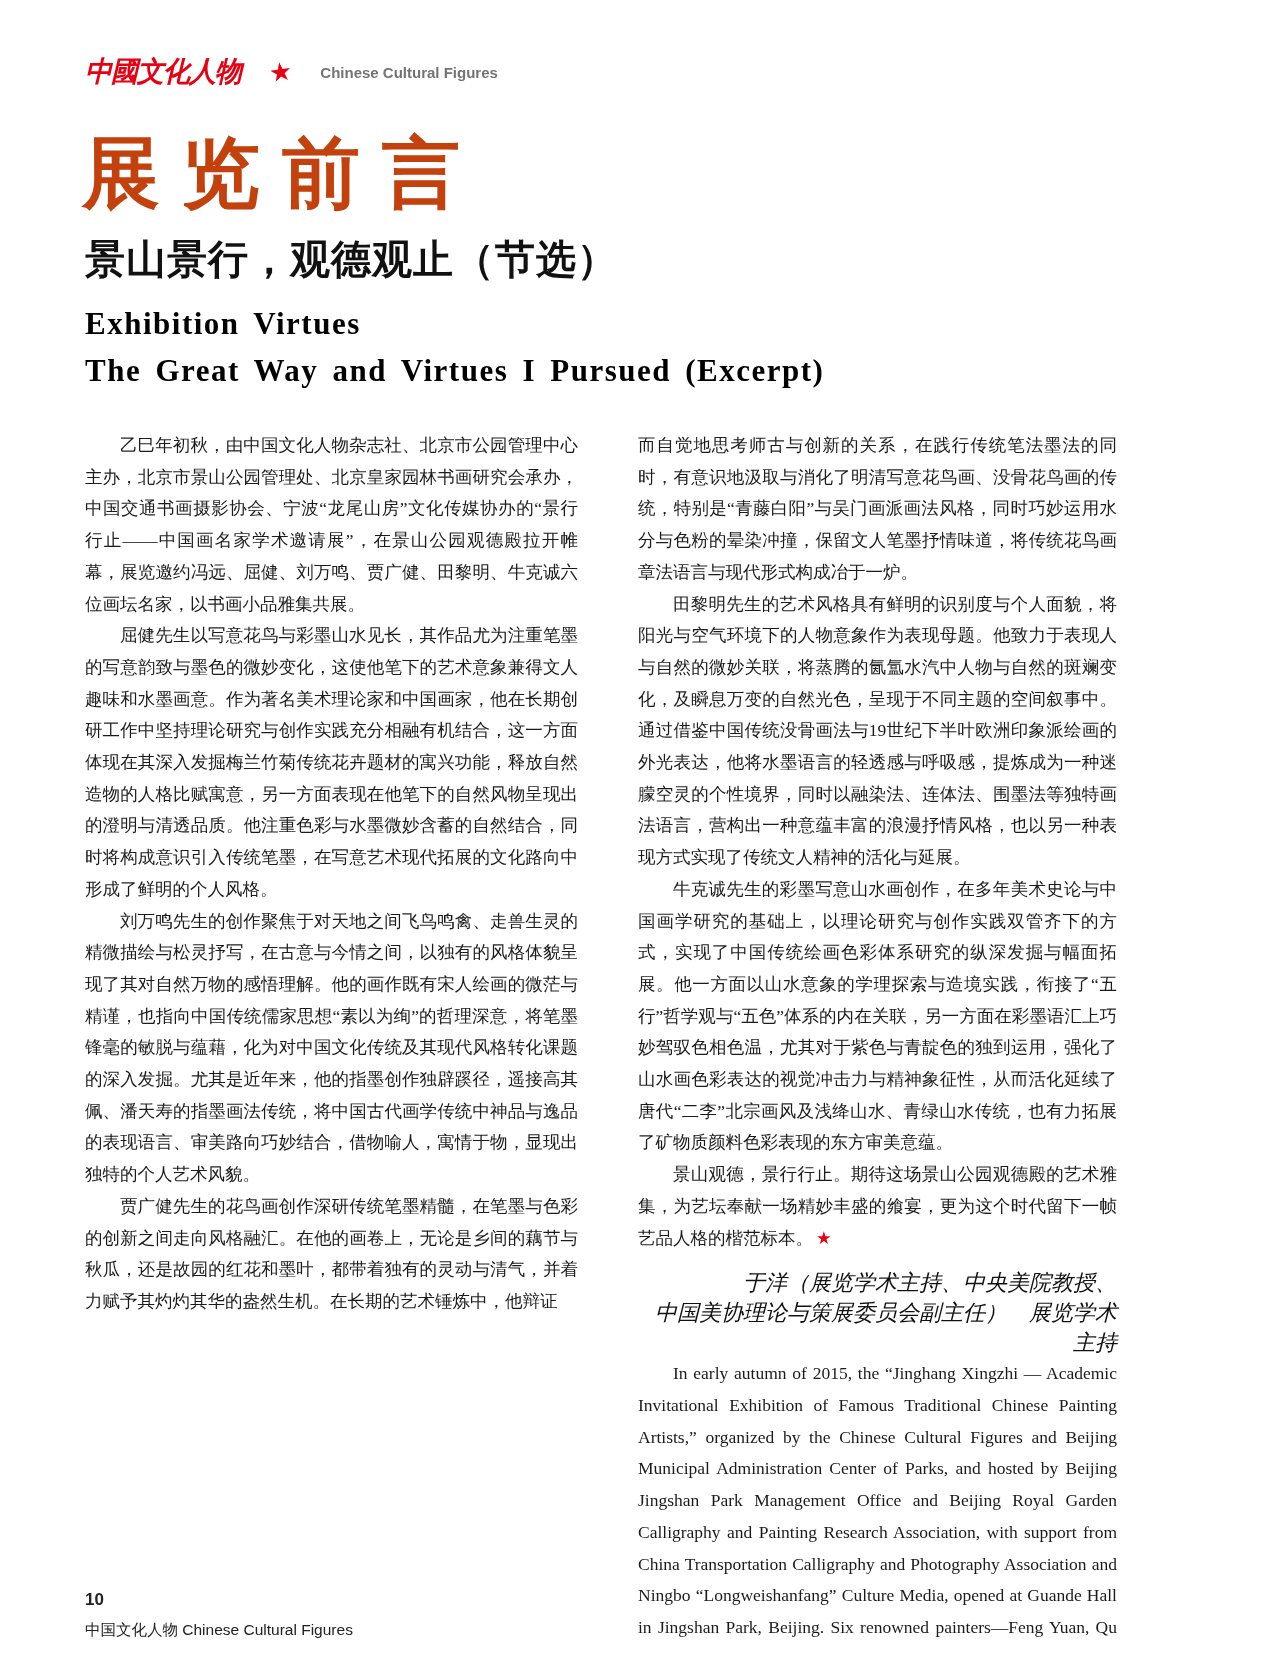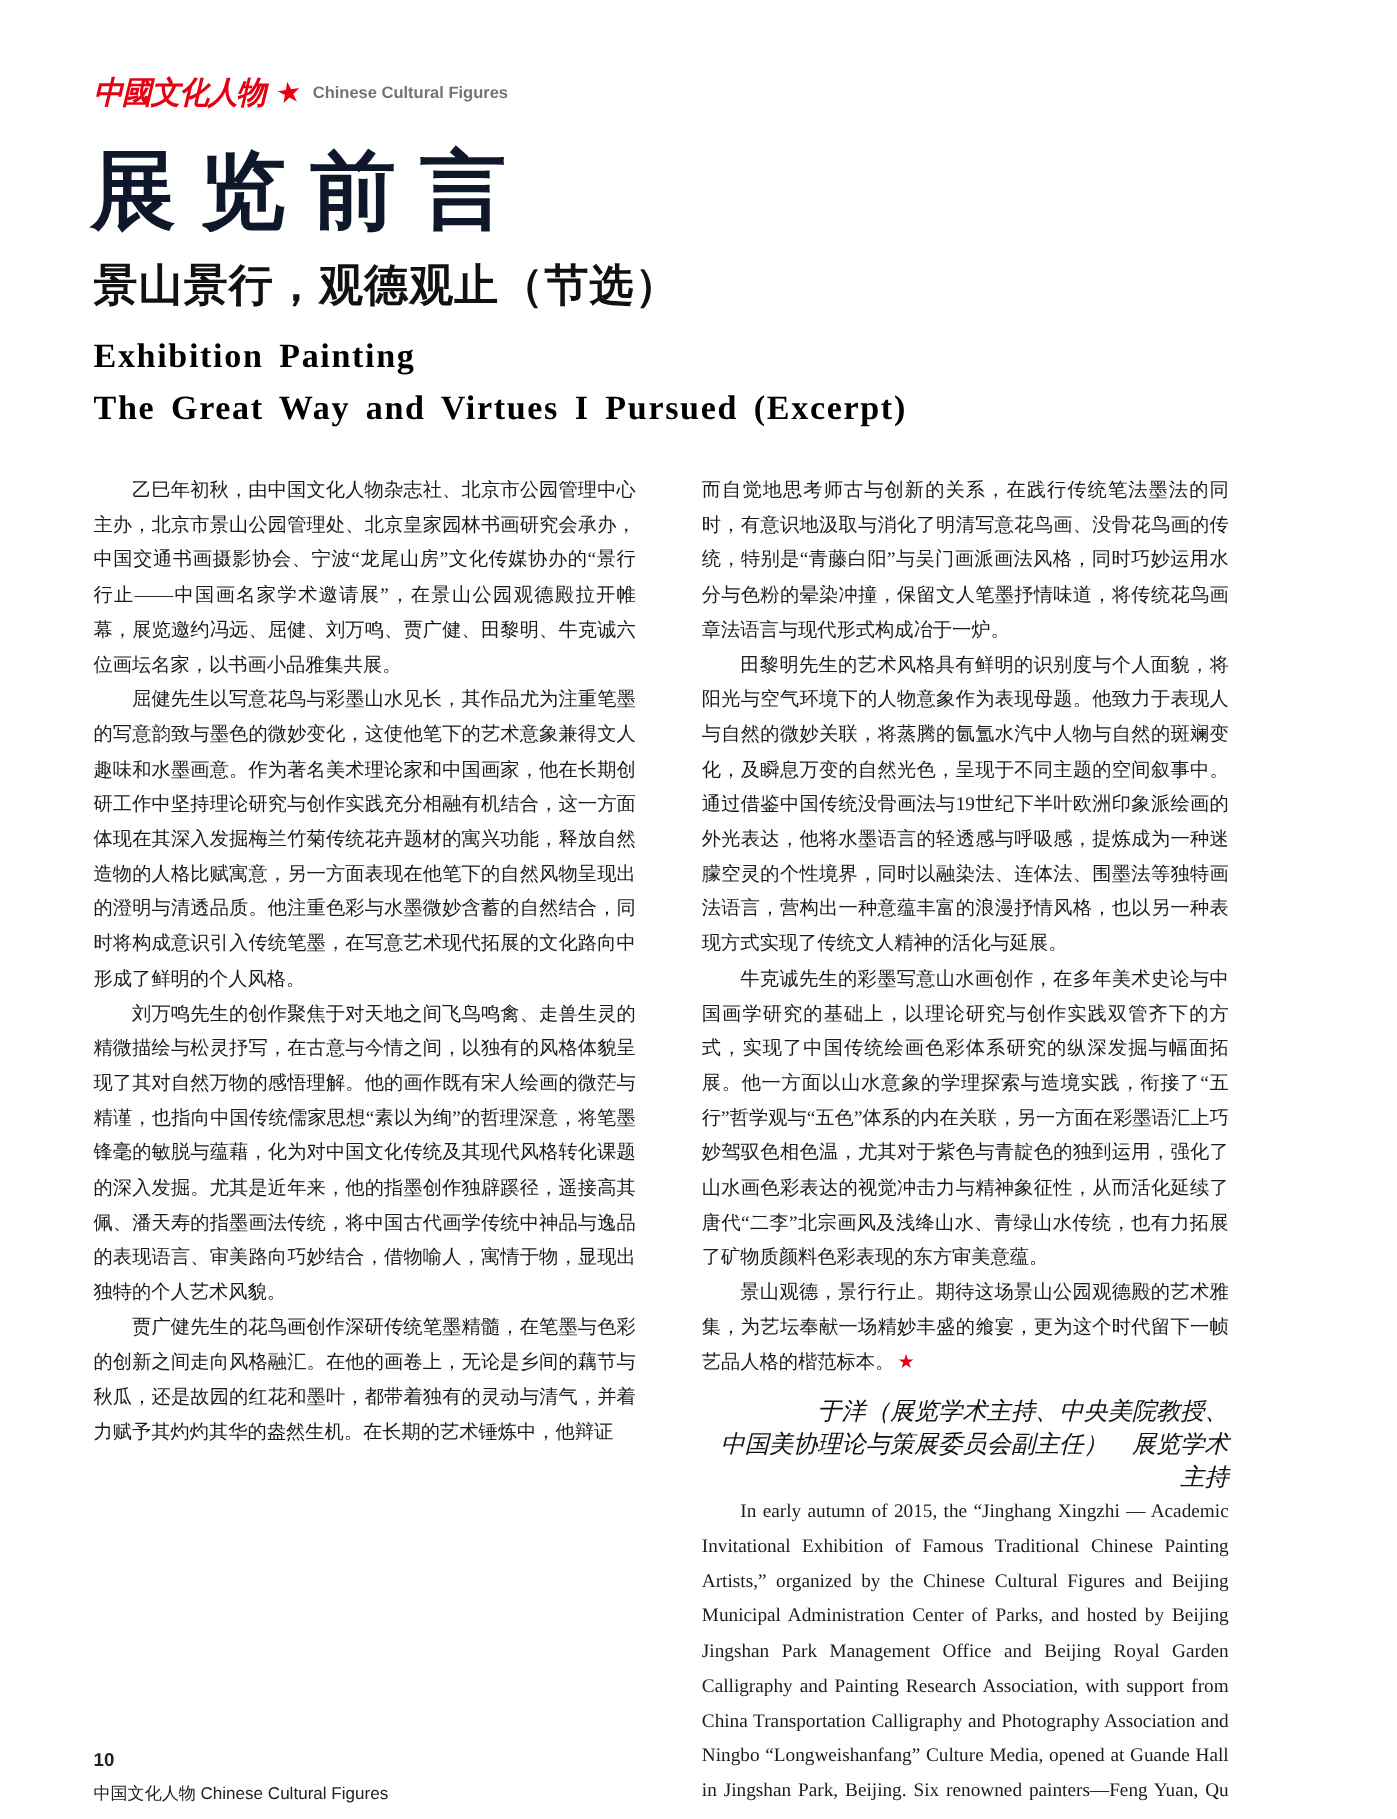--- a/index.html
+++ b/index.html
@@ -8,38 +8,38 @@
     width:1270px;height:1654px;
     margin:0 auto;
     background:#ffffff;
     overflow:hidden;
     font-family:"Liberation Sans", sans-serif;
     color:#1b1b1b;
   }
   
   .brand{
     position:absolute;left:85px;top:54px;
-    display:flex;align-items:center;gap:10px;margin-top:12px;
+    display:flex;align-items:center;gap:28px;
   }
   .brand-cn{
     color:#e60012;
     font-family:"DejaVu Serif", serif;
     font-weight:900;font-style:italic;
     font-size:27px;letter-spacing:-1px;
     transform:scaleY(1.05);
     white-space:nowrap;
   }
   .brand-star{color:#e60012;font-size:26px;line-height:1;transform:rotate(-8deg);}
   .brand-en{
     color:#737373;font-weight:bold;font-size:15px;letter-spacing:0px;white-space:nowrap;
   }
   
   .main-title{
     position:absolute;left:82px;top:122px;
-    color:#0f172a;
+    color:#c2410c;
     font-size:78px;font-weight:900;
     letter-spacing:22px;
     font-family:"Liberation Sans", sans-serif;
     white-space:nowrap;
   }
   .sub-title{
     position:absolute;left:85px;top:232px;
     color:#111;font-size:40px;font-weight:bold;
     letter-spacing:1px;white-space:nowrap;
   }
@@ -100,21 +100,21 @@
 
   <div class="brand">
     <span class="brand-cn">中國文化人物</span>
     <span class="brand-star">★</span>
     <span class="brand-en">Chinese Cultural Figures</span>
   </div>
 
   <div class="main-title">展览前言</div>
   <div class="sub-title">景山景行，观德观止（节选）</div>
   <div class="en-title">
-    <div>Exhibition Painting</div>
+    <div>Exhibition Virtues</div>
     <div>The Great Way and Virtues I Pursued (Excerpt)</div>
   </div>
 
   <div class="columns">
 
     <div class="col col-left">
       <p>乙巳年初秋，由中国文化人物杂志社、北京市公园管理中心主办，北京市景山公园管理处、北京皇家园林书画研究会承办，中国交通书画摄影协会、宁波“龙尾山房”文化传媒协办的“景行行止——中国画名家学术邀请展”，在景山公园观德殿拉开帷幕，展览邀约冯远、屈健、刘万鸣、贾广健、田黎明、牛克诚六位画坛名家，以书画小品雅集共展。</p>
       <p>屈健先生以写意花鸟与彩墨山水见长，其作品尤为注重笔墨的写意韵致与墨色的微妙变化，这使他笔下的艺术意象兼得文人趣味和水墨画意。作为著名美术理论家和中国画家，他在长期创研工作中坚持理论研究与创作实践充分相融有机结合，这一方面体现在其深入发掘梅兰竹菊传统花卉题材的寓兴功能，释放自然造物的人格比赋寓意，另一方面表现在他笔下的自然风物呈现出的澄明与清透品质。他注重色彩与水墨微妙含蓄的自然结合，同时将构成意识引入传统笔墨，在写意艺术现代拓展的文化路向中形成了鲜明的个人风格。</p>
       <p>刘万鸣先生的创作聚焦于对天地之间飞鸟鸣禽、走兽生灵的精微描绘与松灵抒写，在古意与今情之间，以独有的风格体貌呈现了其对自然万物的感悟理解。他的画作既有宋人绘画的微茫与精谨，也指向中国传统儒家思想“素以为绚”的哲理深意，将笔墨锋毫的敏脱与蕴藉，化为对中国文化传统及其现代风格转化课题的深入发掘。尤其是近年来，他的指墨创作独辟蹊径，遥接高其佩、潘天寿的指墨画法传统，将中国古代画学传统中神品与逸品的表现语言、审美路向巧妙结合，借物喻人，寓情于物，显现出独特的个人艺术风貌。</p>
       <p>贾广健先生的花鸟画创作深研传统笔墨精髓，在笔墨与色彩的创新之间走向风格融汇。在他的画卷上，无论是乡间的藕节与秋瓜，还是故园的红花和墨叶，都带着独有的灵动与清气，并着力赋予其灼灼其华的盎然生机。在长期的艺术锤炼中，他辩证</p>

